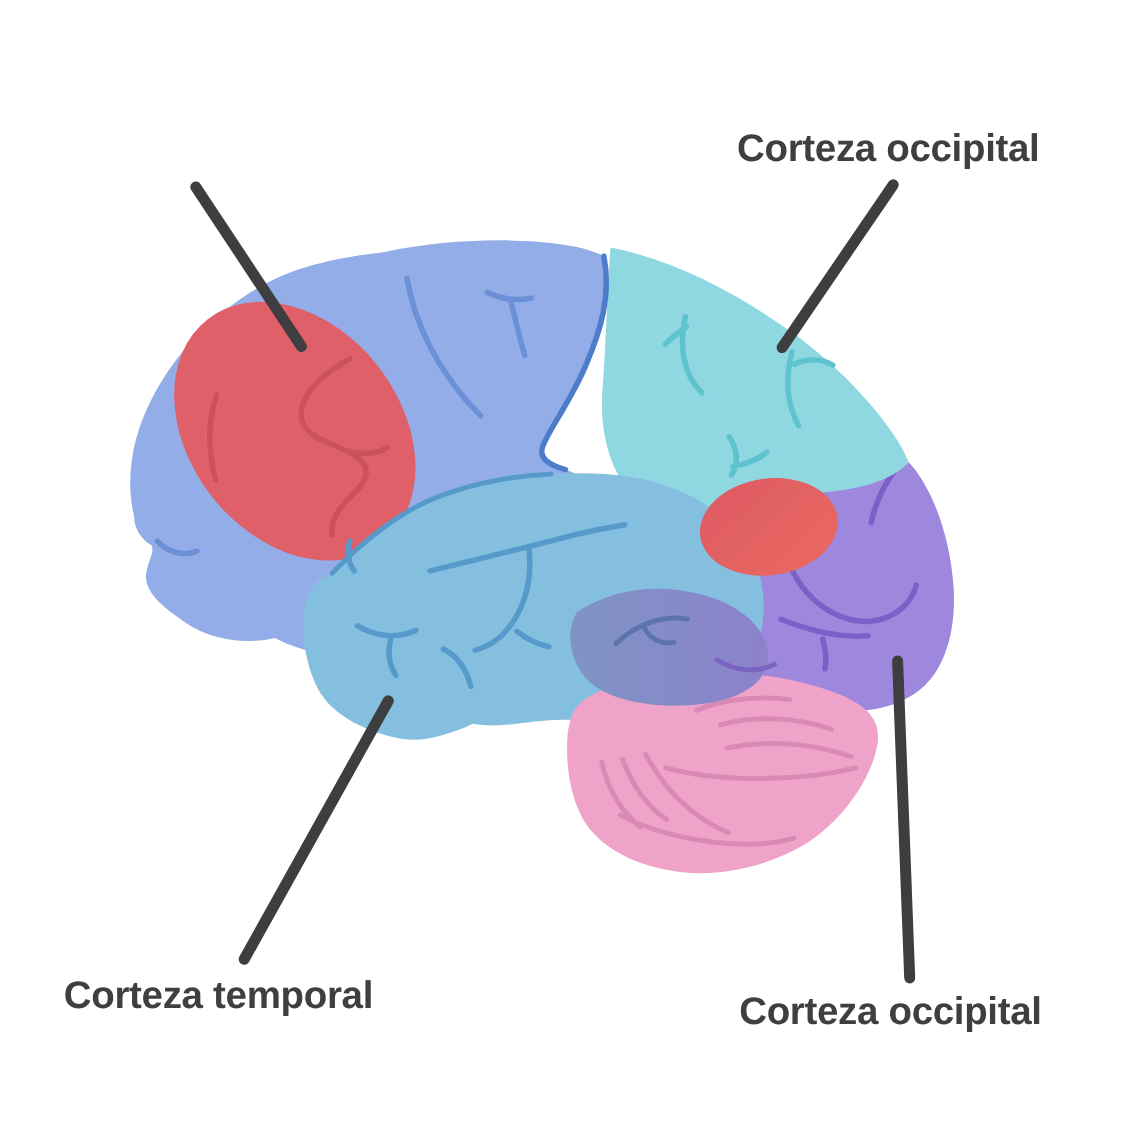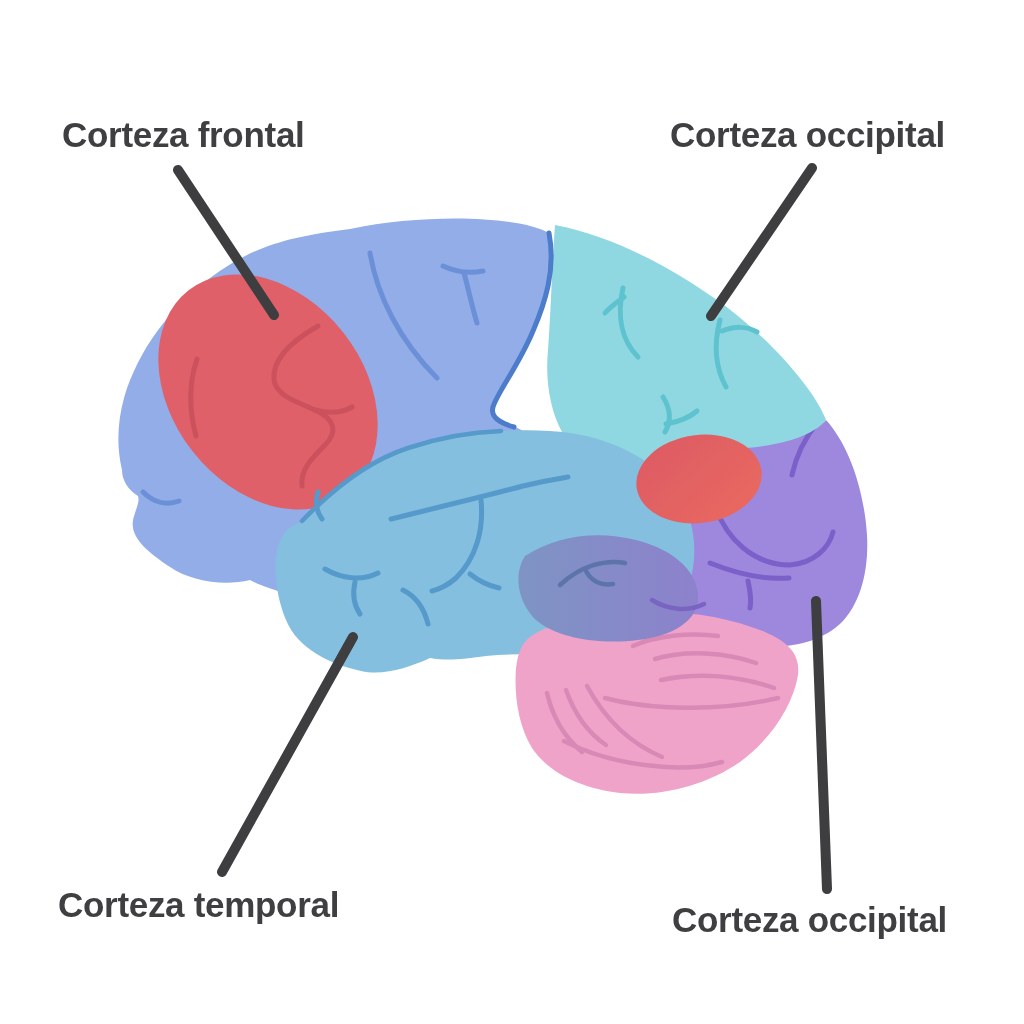--- a/index.html
+++ b/index.html
@@ -157,20 +157,19 @@
     <ellipse fill="url(#gradRedSmall)" cx="699" cy="479" rx="63" ry="44" transform="rotate(-8 699 479)"></ellipse>
 
     <g stroke-width="10" stroke-linecap="round" stroke="#3e3e40">
       <line x1="178" y1="170" x2="274" y2="315"></line>
       <line x1="812" y1="168" x2="711" y2="316"></line>
       <line x1="222" y1="872" x2="353" y2="637"></line>
       <line x1="816" y1="601" x2="827" y2="889"></line>
     </g>
   </svg>
 
-  <div class="region-label lbl-frontal">Corteza frontal</div>
 
   <div class="region-label lbl-parietal">Corteza occipital</div>
 
   <div class="region-label lbl-temporal">Corteza temporal</div>
 
   <div class="region-label lbl-occipital">Corteza occipital</div>
 </div>
 
 </body></html>

